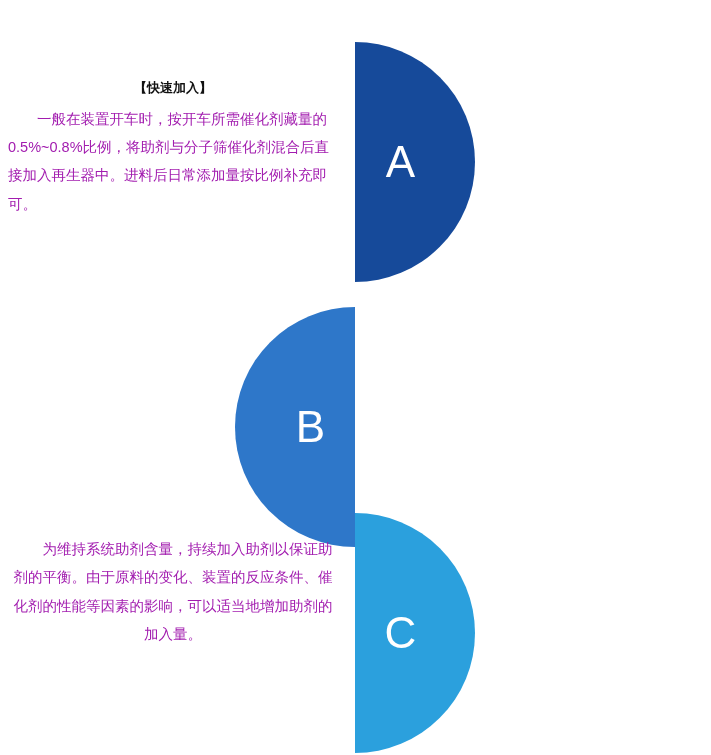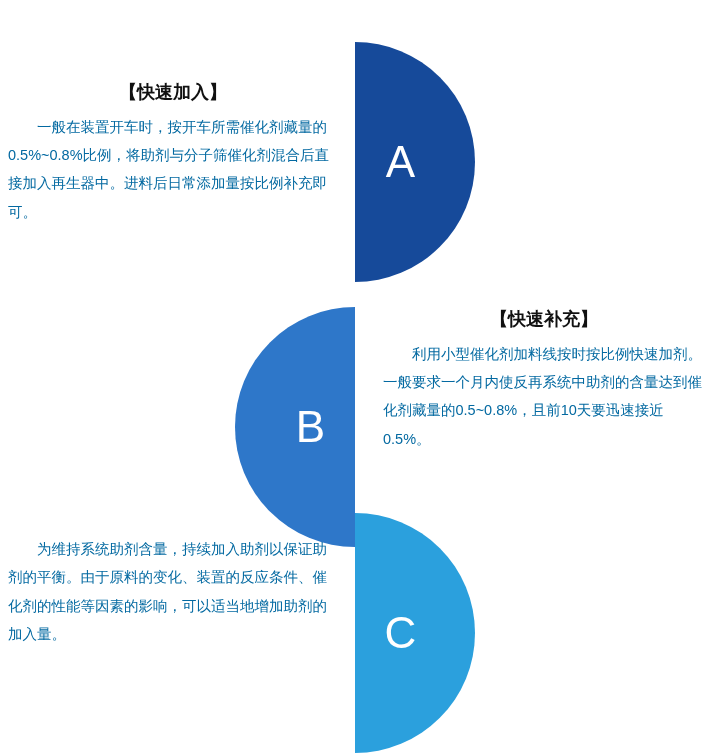--- a/index.html
+++ b/index.html
@@ -70,30 +70,30 @@
     background: #2ba0dd;
     border-radius: 0 120px 120px 0;
   }
   #shape-c .letter { transform: translateX(-14px); }
 
   
   .block {
     position: absolute;
   }
   .block .title {
-    font-size: 18px;
+    font-size: 13px;
     font-weight: bold;
     color: #111111;
     line-height: 1.6;
     margin-bottom: 6px;
   }
   .block .body {
     font-size: 14.5px;
     line-height: 1.95;
-    color: #0369a1;
+    color: #a21caf;
     text-indent: 2em;
   }
 
   #block-a {
     left: 8px;
     top: 78px;
     width: 330px;
     text-align: center;
   }
   #block-a .body {
@@ -110,43 +110,39 @@
     text-align: left;
   }
 
   #block-c {
     left: 8px;
     top: 535px;
     width: 330px;
     text-align: center;
   }
   #block-c .body {
-    text-align: left;
+    text-align: center;
   }
 </style>
 </head>
 <body style="background: rgb(255, 255, 255);">
 
 <div class="canvas">
 
   <div class="half" id="shape-a" style="background: rgb(22, 74, 154);">
     <span class="letter">A</span>
   </div>
   <div class="block" id="block-a">
     <div class="title">【快速加入】</div>
     <div class="body">一般在装置开车时，按开车所需催化剂藏量的0.5%~0.8%比例，将助剂与分子筛催化剂混合后直接加入再生器中。进料后日常添加量按比例补充即可。</div>
   </div>
 
   <div class="half" id="shape-b" style="background: rgb(46, 119, 201);">
     <span class="letter">B</span>
   </div>
-  <div class="block" id="block-b">
-    <div class="title">【快速补充】</div>
-    <div class="body">利用小型催化剂加料线按时按比例快速加剂。一般要求一个月内使反再系统中助剂的含量达到催化剂藏量的0.5~0.8%，且前10天要迅速接近0.5%。</div>
-  </div>
 
   <div class="half" id="shape-c" style="background: rgb(43, 160, 221);">
     <span class="letter">C</span>
   </div>
   <div class="block" id="block-c">
     <div class="body">为维持系统助剂含量，持续加入助剂以保证助剂的平衡。由于原料的变化、装置的反应条件、催化剂的性能等因素的影响，可以适当地增加助剂的加入量。</div>
   </div>
 
 </div>
 

